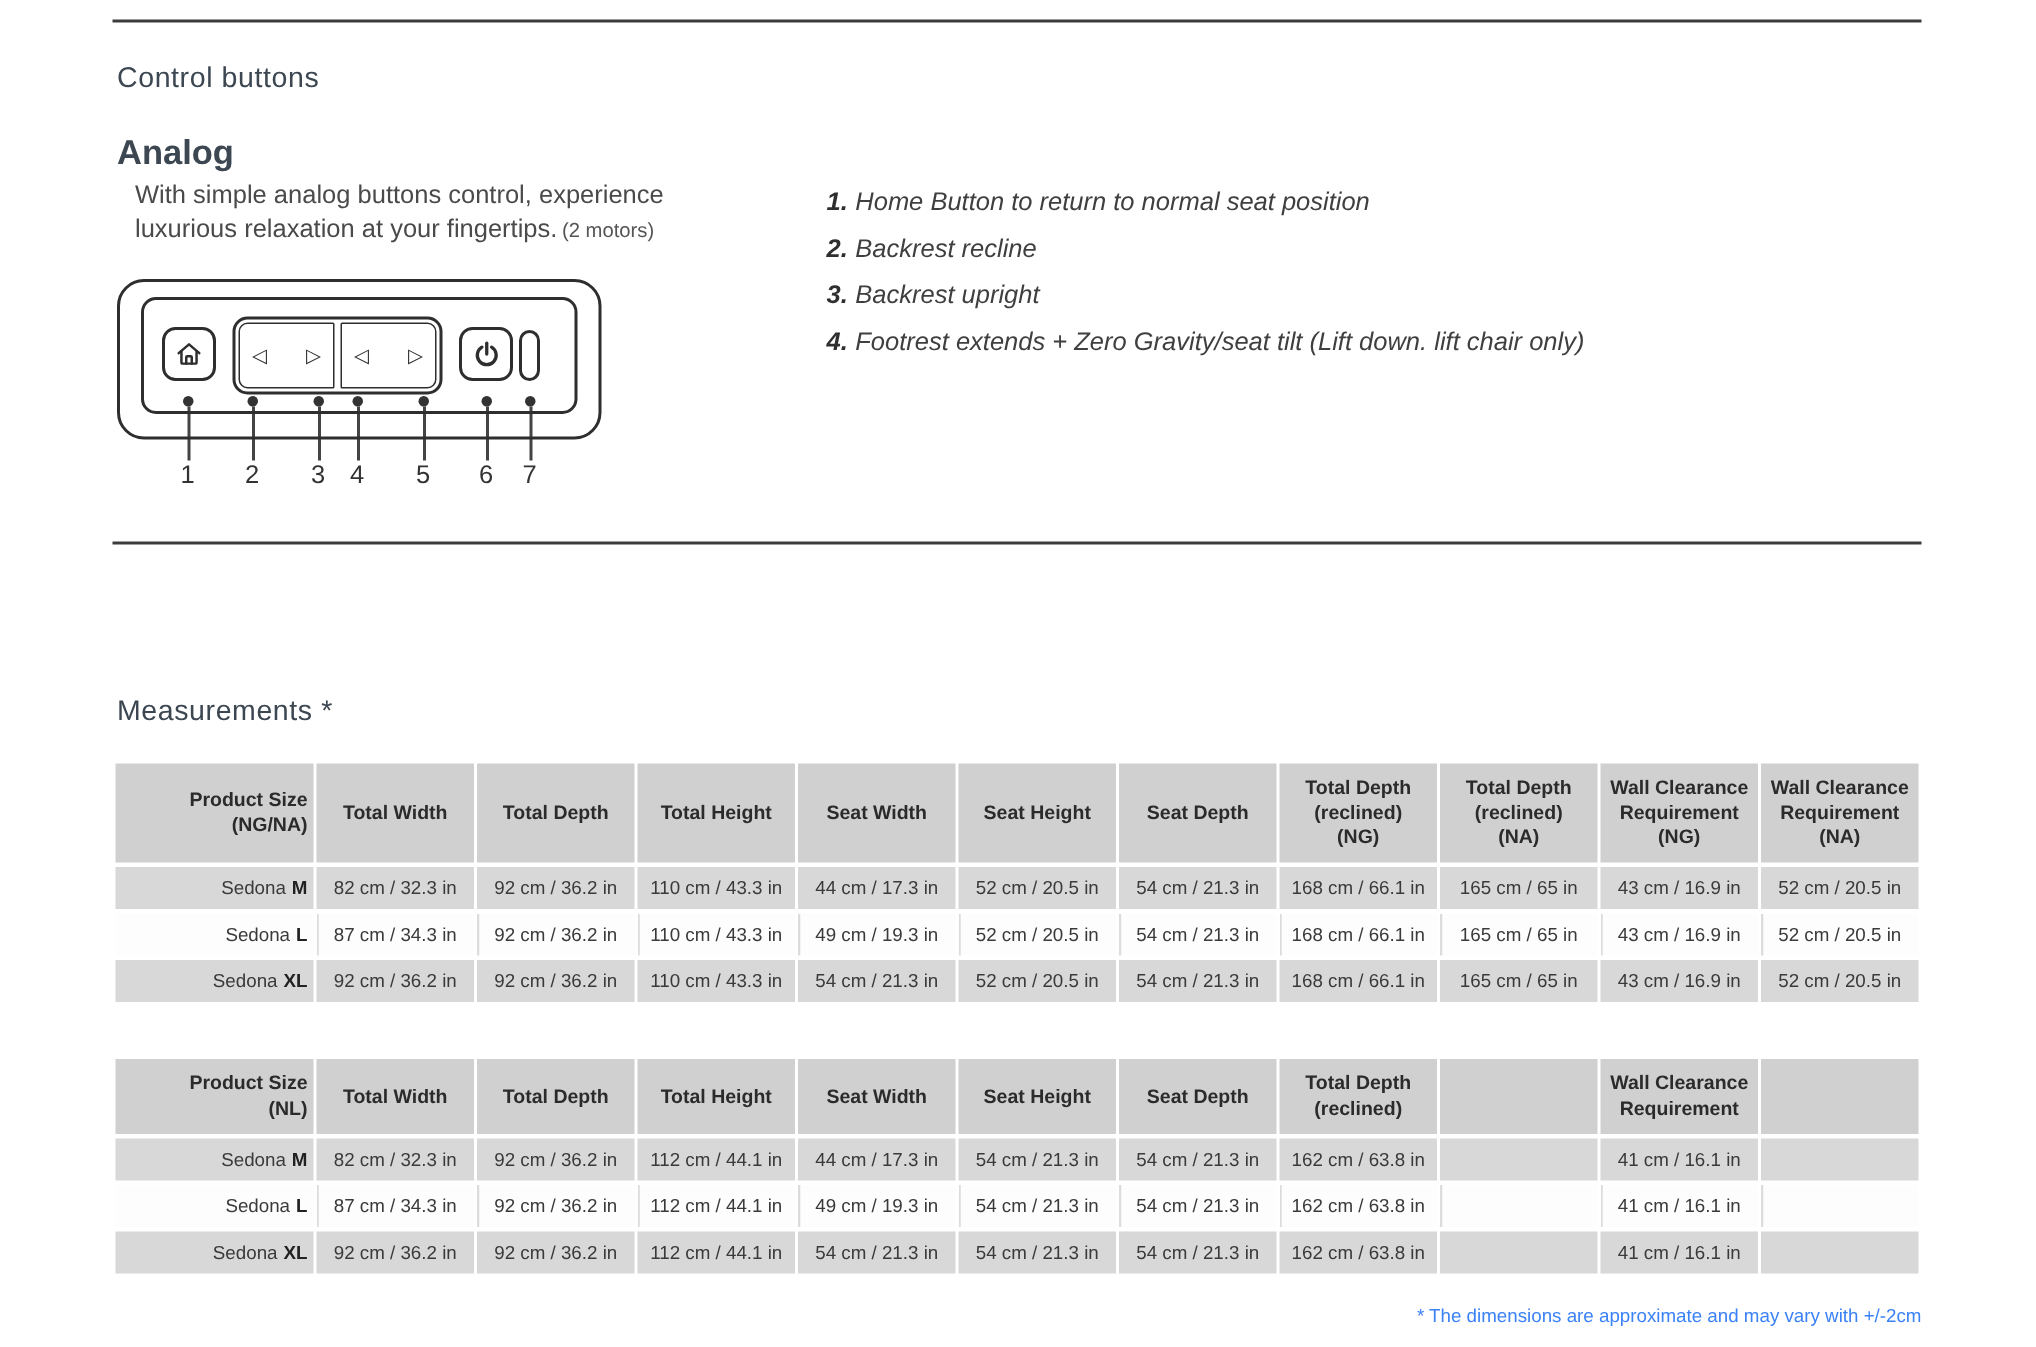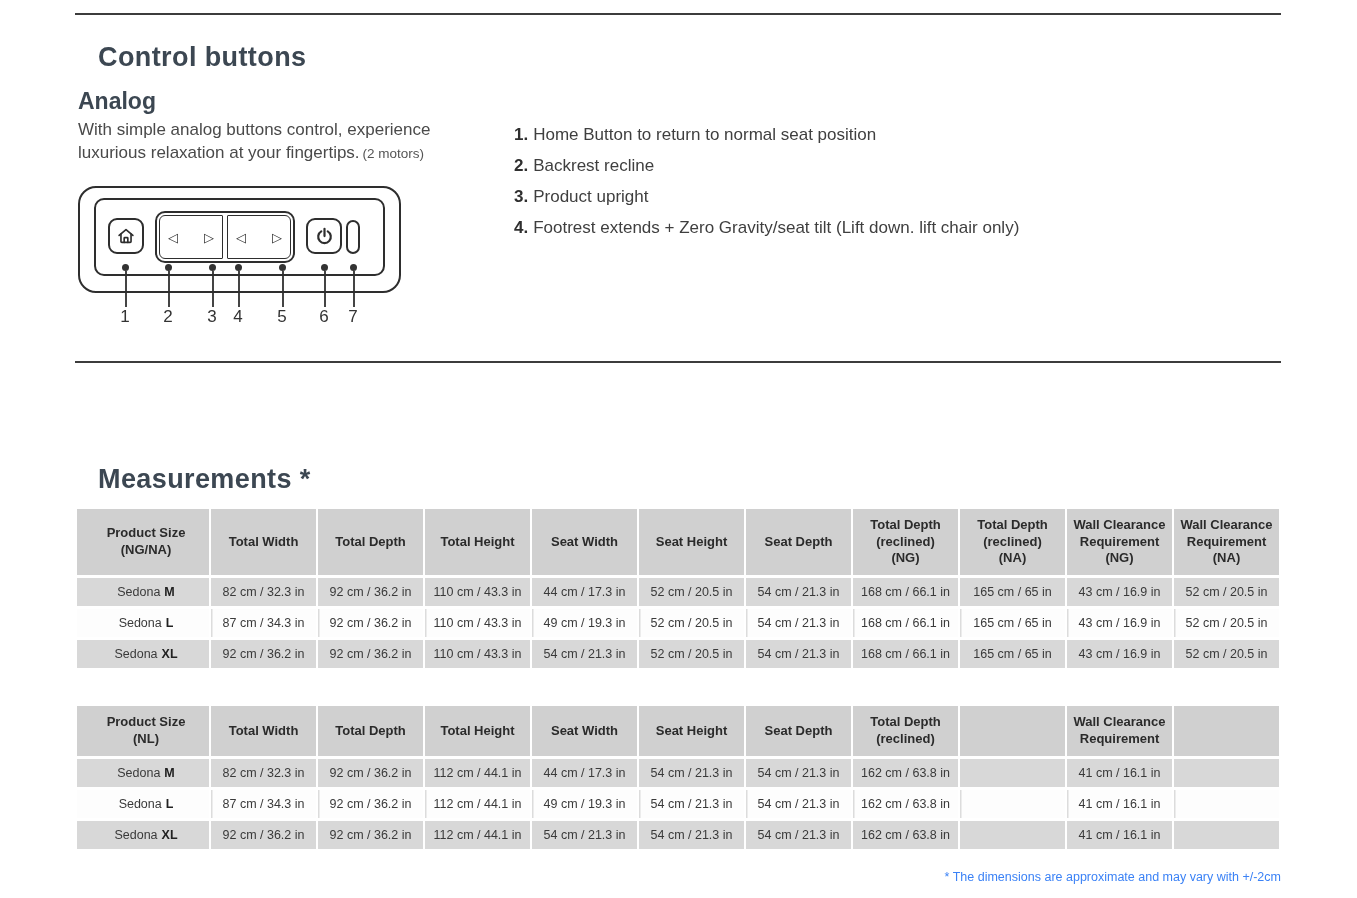--- a/index.html
+++ b/index.html
@@ -4,25 +4,25 @@
 <style>
   * { box-sizing: border-box; margin: 0; padding: 0; }
   html, body { background: #ffffff; }
   body { font-family: "Liberation Sans", "DejaVu Sans", sans-serif; color: #404040; }
   .page { position: relative; width: 1357px; height: 898px; background: #fff; overflow: hidden; }
 
   .rule { position: absolute; left: 75px; width: 1206px; height: 2px; background: #3c3c3c; }
   .rule-top { top: 13px; }
   .rule-mid { top: 361px; }
 
-  .h-main { position: absolute; left: 78px; font-size: 27px; font-weight: 700; color: #3c4752; letter-spacing: 0.4px; margin-left: 20px; }
+  .h-main { position: absolute; left: 78px; font-size: 19px; font-weight: 400; color: #3c4752; letter-spacing: 0.4px; }
   .h-control { top: 42px; }
   .h-measure { top: 464px; }
   .h-sub { position: absolute; left: 78px; top: 88px; font-size: 23px; font-weight: 700; color: #3c4752; }
-  .desc { position: absolute; left: 78px; top: 118px; font-size: 17px; line-height: 23px; color: #4a4a4a; width: 440px; }
+  .desc { position: absolute; left: 90px; top: 118px; font-size: 17px; line-height: 23px; color: #4a4a4a; width: 440px; }
   .desc .note { font-size: 13.5px; color: #555; margin-left: 3px; }
 
   
   .remote { position: absolute; left: 78px; top: 186px; width: 335px; height: 148px; }
   .r-outer { position: absolute; left: 0; top: 0; width: 323px; height: 107px; border: 2.5px solid #2e2e2e; border-radius: 18px; }
   .r-inner { position: absolute; left: 16px; top: 12px; width: 291px; height: 78px; border: 2px solid #2e2e2e; border-radius: 10px; }
   .btn-sq { position: absolute; width: 36px; height: 36px; border: 2px solid #2e2e2e; border-radius: 9px;
             display: flex; align-items: center; justify-content: center; background: #fff; }
   .btn-home { left: 30px; top: 32px; }
   .btn-power { left: 228px; top: 32px; }
@@ -34,34 +34,34 @@
   .usb { position: absolute; left: 268px; top: 34px; width: 14px; height: 34px; border: 2px solid #2e2e2e; border-radius: 7px; background: #fff; }
   .dot { position: absolute; top: 78px; width: 7px; height: 7px; border-radius: 50%; background: #333; }
   .lead { position: absolute; top: 85px; height: 36px; width: 1.5px; background: #444; }
   .dnum { position: absolute; top: 121px; width: 22px; text-align: center; font-size: 17px; color: #333; }
   .c1 { left: 47px; } .c2 { left: 90px; } .c3 { left: 134px; } .c4 { left: 160px; }
   .c5 { left: 204px; } .c6 { left: 246px; } .c7 { left: 275px; }
   .dot.c1{left:43.5px}.dot.c2{left:86.5px}.dot.c3{left:130.5px}.dot.c4{left:156.5px}.dot.c5{left:200.5px}.dot.c6{left:242.5px}.dot.c7{left:271.5px}
   .dnum.c1{left:36px}.dnum.c2{left:79px}.dnum.c3{left:123px}.dnum.c4{left:149px}.dnum.c5{left:193px}.dnum.c6{left:235px}.dnum.c7{left:264px}
 
   
-  .legend { position: absolute; left: 514px; top: 119px; width: 720px; list-style: none; }
+  .legend { position: absolute; left: 551px; top: 119px; width: 720px; list-style: none; font-style: italic; }
   .legend li { font-size: 17px; line-height: 31px; color: #3f3f3f; }
   .legend .num { font-weight: bold; color: #2f2f2f; margin-right: 5px; }
 
   
   .mtable { position: absolute; left: 75px; width: 1206px; border-collapse: separate; border-spacing: 2px 3px; table-layout: fixed; }
   .t1 { top: 506px; }
   .t2 { top: 703px; }
   .mtable th { background: #d0d0d0; font-size: 13px; font-weight: bold; color: #2b2b2b;
                text-align: center; vertical-align: middle; white-space: pre-line; line-height: 1.3;
                padding: 6px 4px; }
   .t1 th { height: 66px; }
   .t2 th { height: 50px; }
-  .mtable th.first, .mtable td.first { text-align: center; padding-left: 10px; }
+  .mtable th.first, .mtable td.first { text-align: right; padding-left: 10px; }
   .mtable td { font-size: 12.5px; color: #3a3a3a; text-align: center; vertical-align: middle;
                height: 28px; padding: 2px 4px; }
   .row-gray td { background: #d8d8d8; }
   .row-light td { background: #fdfdfd; }
   .row-light td + td { box-shadow: inset 1.5px 0 0 #dcdcdc; }
   .mtable .size { font-weight: bold; color: #222; margin-left: 4px; }
 
   .footnote { position: absolute; left: 75px; top: 870px; width: 1206px; text-align: right; font-size: 12.5px; color: #3b82f6; }
 
   .icon-svg { display: block; }
@@ -135,21 +135,21 @@
     <div class="dnum c3">3</div>
     <div class="dnum c4">4</div>
     <div class="dnum c5">5</div>
     <div class="dnum c6">6</div>
     <div class="dnum c7">7</div>
   </div>
 
   <ul class="legend">
     <li><span class="num">1.</span><span>Home Button to return to normal seat position</span></li>
     <li><span class="num">2.</span><span>Backrest recline</span></li>
-    <li><span class="num">3.</span><span>Product upright</span></li>
+    <li><span class="num">3.</span><span>Backrest upright</span></li>
     <li><span class="num">4.</span><span>Footrest extends + Zero Gravity/seat tilt (Lift down. lift chair only)</span></li>
   </ul>
 
   <div class="rule rule-mid"></div>
 
   <h1 class="h-main h-measure">Measurements *</h1>
 
   <table class="mtable t1">
     <colgroup>
         <col style="width:132px">

